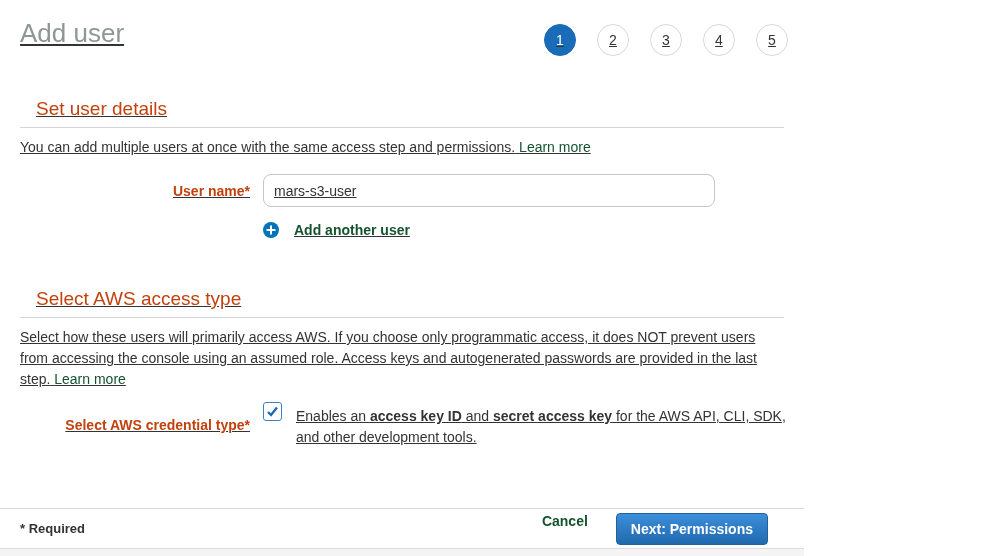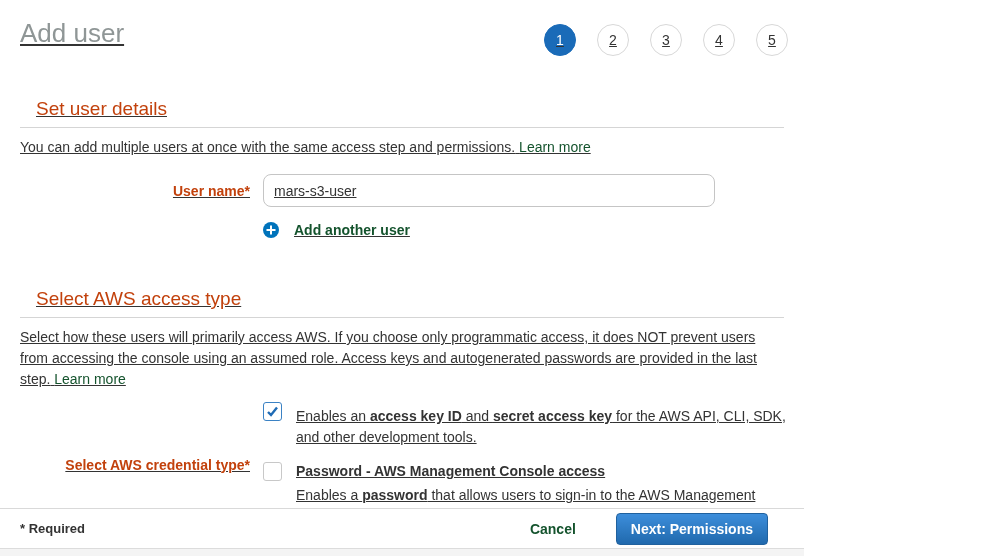--- a/index.html
+++ b/index.html
@@ -41,21 +41,21 @@
   .checkbox.checked { border-color: #3b82c4; }
   .option-text { margin-left: 14px; }
   .option-title { font-weight: bold; font-size: 14px; color: #333; line-height: 19px; }
   .option-desc { font-size: 14px; color: #333; line-height: 21px; margin-top: 4px; max-width: 562px; }
   .option-desc .b { font-weight: bold; }
 
   
   .footer { position: absolute; left: 0; right: 0; bottom: 8px; height: 40px; border-top: 1px solid #d9d9d9;
             display: flex; align-items: center; justify-content: space-between; padding: 0 36px 0 20px; background: #fff; }
   .required-note { font-size: 13px; font-weight: bold; color: #333; }
-  .footer-actions { display: flex; align-items: center; gap: 40px; }
+  .footer-actions { display: flex; align-items: flex-start; gap: 28px; }
   .footer-actions a.link { font-size: 14px; }
   .next-btn { font-family: "Liberation Sans", sans-serif; font-size: 14px; font-weight: bold; color: #fff;
               background: linear-gradient(#3d8edb, #2069ad); border: 1px solid #20619e; border-radius: 4px;
               padding: 7px 14px; cursor: pointer; }
   .bottom-strip { position: absolute; left: 0; right: 0; bottom: 0; height: 8px; background: #f4f4f4; border-top: 1px solid #dcdcdc; }
 </style>
 </head>
 <body>
 
 <div class="page">
@@ -104,27 +104,20 @@
           <div class="checkbox checked">
             <svg width="13" height="13" viewBox="0 0 13 13">
               <polyline points="2,7 5,10 11,2.5" fill="none" stroke="#1f6bb5" stroke-width="2.4"></polyline>
             </svg>
           </div>
           <div class="option-text">
             <div class="option-desc"><span>Enables an </span><span class="b">access key ID</span><span> and </span><span class="b">secret access key</span><span> for the AWS API, CLI, SDK, and other development tools.</span></div>
           </div>
         </div>
 
-        <div class="option">
-          <div class="checkbox"></div>
-          <div class="option-text">
-            <div class="option-title">Password - AWS Management Console access</div>
-            <div class="option-desc"><span>Enables a </span><span class="b">password</span><span> that allows users to sign-in to the AWS Management Console.</span></div>
-          </div>
-        </div>
 
       </div>
     </div>
   </section>
 
   <div class="footer">
     <span class="required-note">* Required</span>
     <div class="footer-actions">
       <a class="link bold">Cancel</a>
       <button class="next-btn">Next: Permissions</button>

